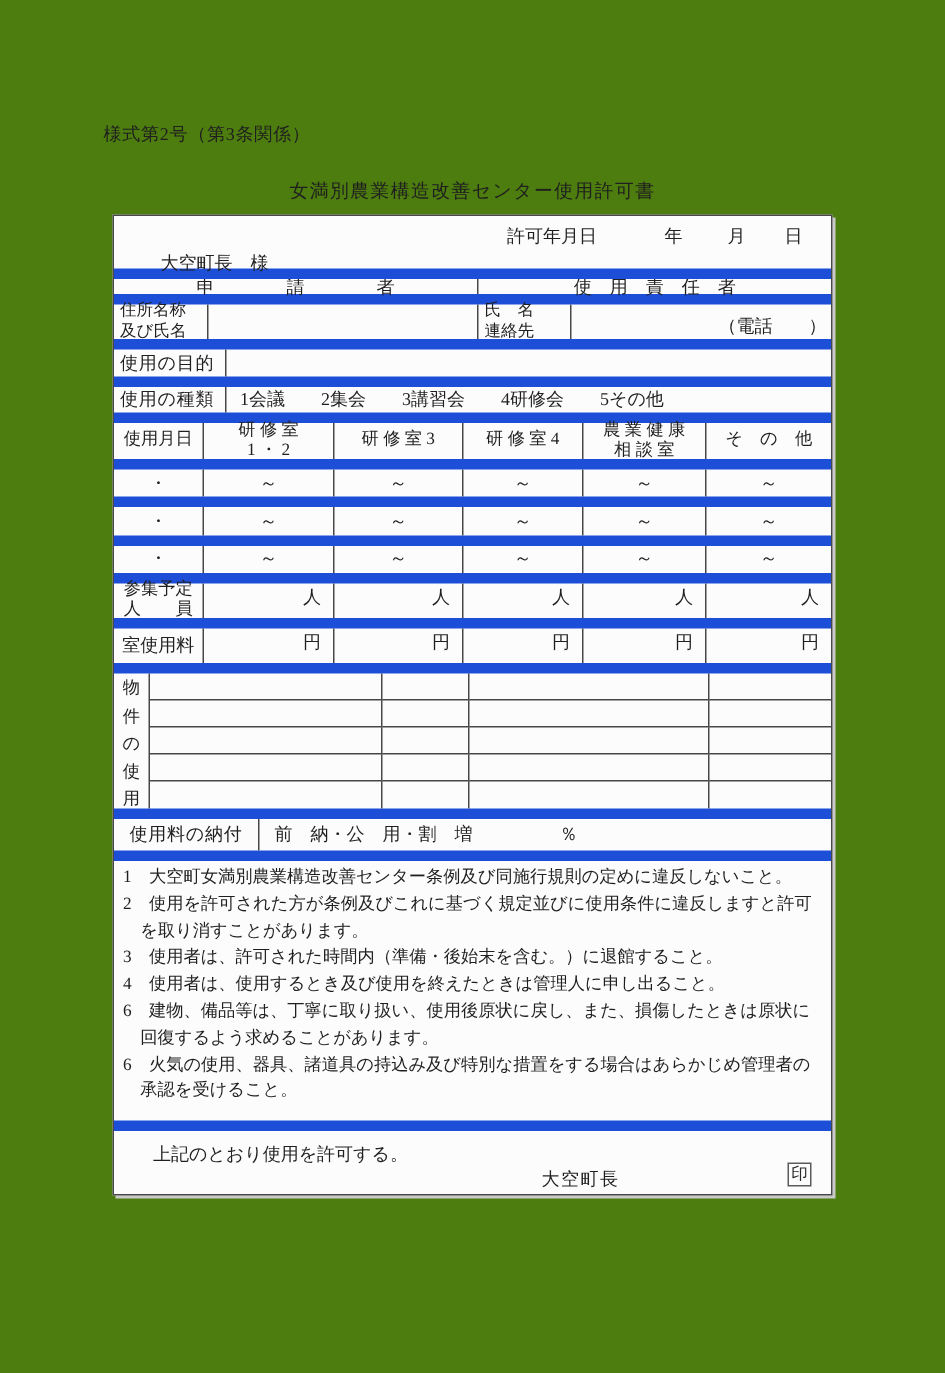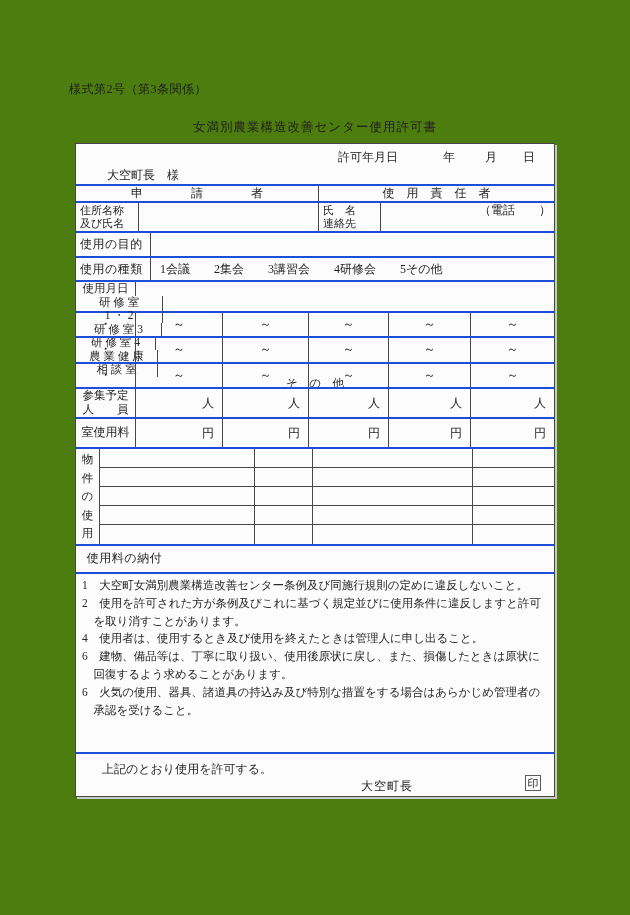--- a/index.html
+++ b/index.html
@@ -15,21 +15,21 @@
 
   .form-no{position:absolute;left:69px;top:81px;font-size:12px;letter-spacing:.5px;}
   .doc-title{position:absolute;left:0;top:119px;width:100%;text-align:center;font-size:12.5px;letter-spacing:1px;}
 
   .permit-table{
     position:absolute;left:75px;top:143px;width:480px;height:654px;
     box-sizing:border-box;border:1px solid #474747;
     box-shadow:2px 2px 0 #c9c9c9;
     display:flex;flex-direction:column;background:#fcfcfc;
   }
-  .row{box-sizing:border-box;border-bottom:2px solid #1d4ed8;display:flex;flex:none;}
+  .row{box-sizing:border-box;border-bottom:7px solid #1d4ed8;display:flex;flex:none;}
   .row:last-child{border-bottom:none;}
   .cell{box-sizing:border-box;border-right:1px solid #474747;}
   .cell:last-child,.cell.noline{border-right:none;}
   .pre{white-space:pre-line;}
 
   
   .r-permit{height:42px;position:relative;display:block;}
   .r-permit span{position:absolute;white-space:pre;}
   .permit-date-label{left:262px;top:5px;}
   .permit-year{left:367px;top:5px;}
@@ -43,31 +43,31 @@
   .ph-left{width:243px;}
   .ph-right{flex:1;}
 
   
   .r-names{height:30px;}
   .lab2{font-size:11px;line-height:13.5px;display:flex;align-items:center;padding-left:4px;}
   .appl-label{width:63px;}
   .appl-value{width:180px;}
   .resp-label{width:62px;}
   .resp-value{flex:1;position:relative;}
-  .phone{position:absolute;right:3px;bottom:12px;white-space:pre;}
+  .phone{position:absolute;right:3px;bottom:0;white-space:pre;}
 
   
   .r-purpose{height:25px;}
   .r-type{height:24px;}
   .wlabel{width:75px;display:flex;align-items:center;padding-left:4px;letter-spacing:.5px;}
   .typ-opts{flex:1;display:flex;align-items:center;padding-left:9px;white-space:pre;}
 
   
   .c1{width:60px;} .c2{width:87px;} .c3{width:86px;} .c4{width:80px;} .c5{width:82px;} .c6{flex:1;}
-  .r-roomhead{height:31px;font-size:11.5px;line-height:13.5px;flex-direction:column;}
+  .r-roomhead{height:31px;font-size:11.5px;line-height:13.5px;}
   .r-roomhead .cell{display:flex;align-items:center;justify-content:center;text-align:center;}
   .r-usage{height:25.33px;}
   .r-usage .cell{display:flex;align-items:center;justify-content:center;}
   .r-attend{height:30px;}
   .r-fee{height:30px;}
   .unit{display:flex;align-items:flex-end;justify-content:flex-end;padding:0 8px 5px 0;}
   .att-label{font-size:11.5px;line-height:13.5px;display:flex;align-items:center;justify-content:center;text-align:left;}
   .fee-label{display:flex;align-items:center;justify-content:center;}
 
   
@@ -220,26 +220,31 @@
           <div></div>
         <div></div>
           <div></div>
           <div></div>
           <div></div>
       </div>
     </div>
 
     <div class="row r-pay">
       <div class="cell pay-label">使用料の納付</div>
+      <div class="cell pay-body noline">
+        <span>前　納・公　用・割　増</span>
+        <span class="pay-pct">％</span>
+      </div>
     </div>
 
     <div class="row r-notes">
       <div class="note-item">1　大空町女満別農業構造改善センター条例及び同施行規則の定めに違反しないこと。</div>
       <div class="note-item">2　使用を許可された方が条例及びこれに基づく規定並びに使用条件に違反しますと許可
 　を取り消すことがあります。</div>
+      <div class="note-item">3　使用者は、許可された時間内（準備・後始末を含む。）に退館すること。</div>
       <div class="note-item">4　使用者は、使用するとき及び使用を終えたときは管理人に申し出ること。</div>
       <div class="note-item">6　建物、備品等は、丁寧に取り扱い、使用後原状に戻し、また、損傷したときは原状に
 　回復するよう求めることがあります。</div>
       <div class="note-item">6　火気の使用、器具、諸道具の持込み及び特別な措置をする場合はあらかじめ管理者の
 　承認を受けること。</div>
     </div>
 
     <div class="row r-grant">
       <div class="grant-text">上記のとおり使用を許可する。</div>
       <div class="mayor">大空町長</div>

